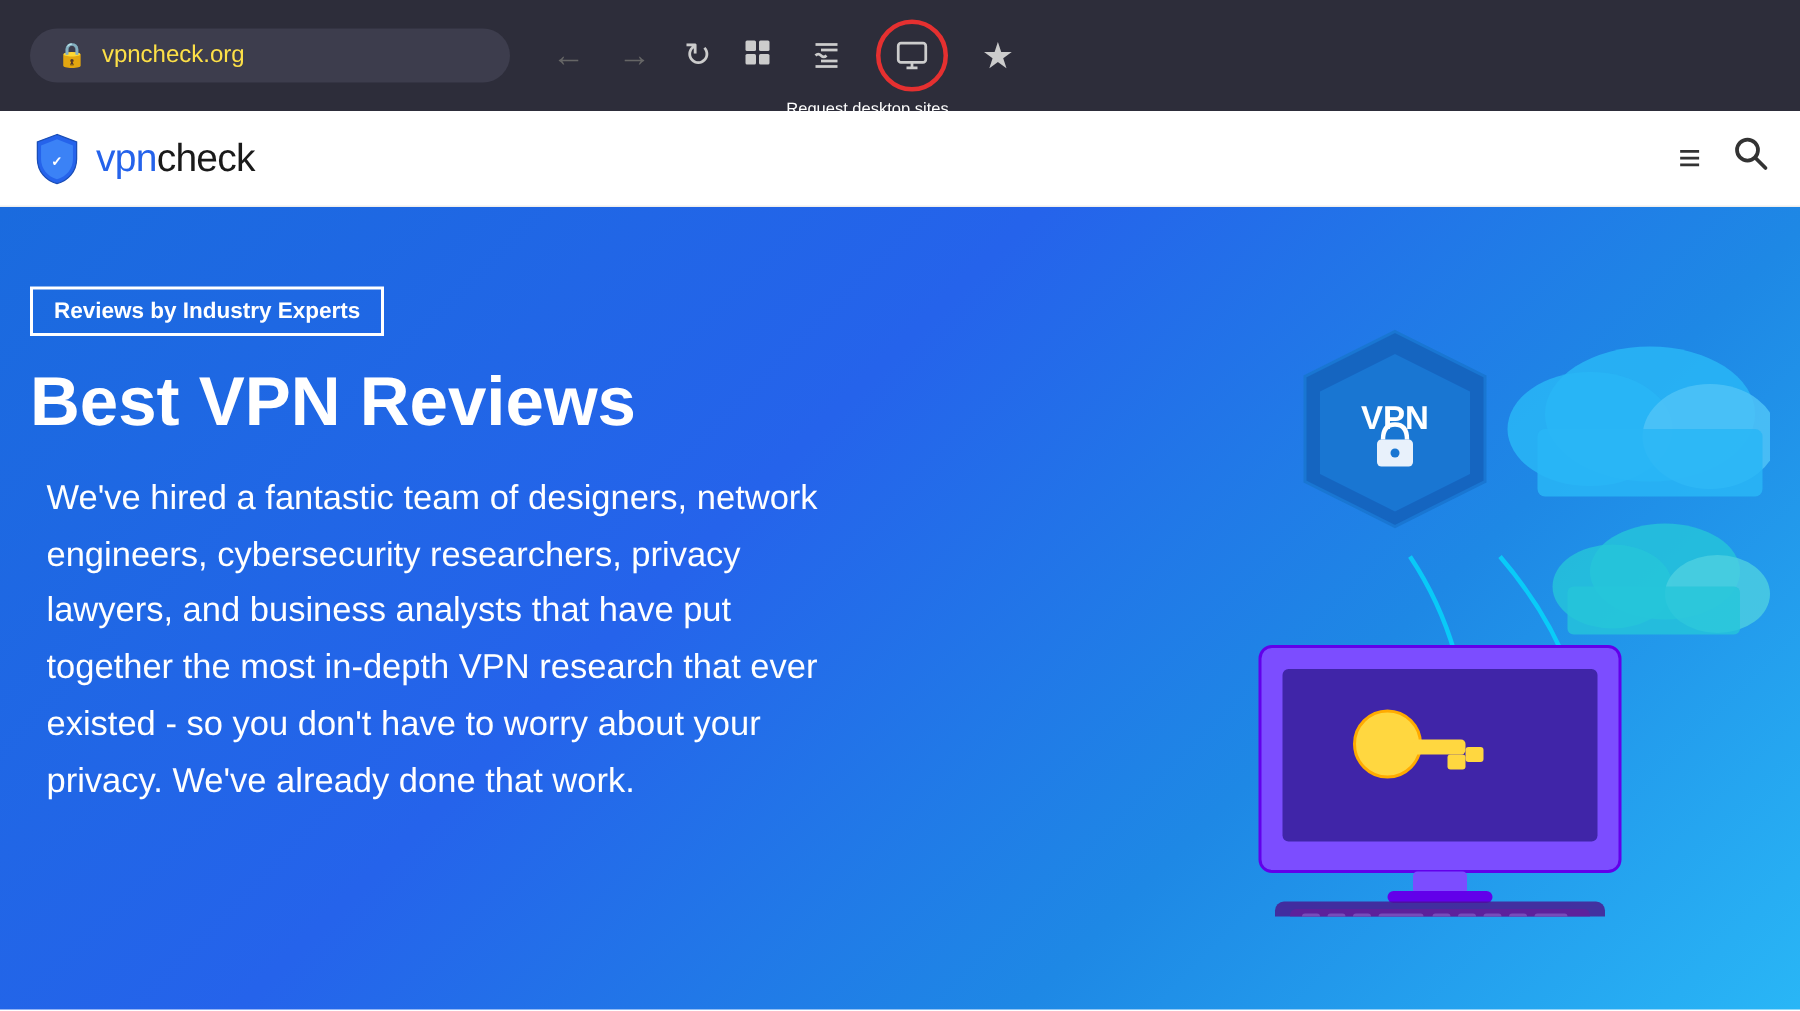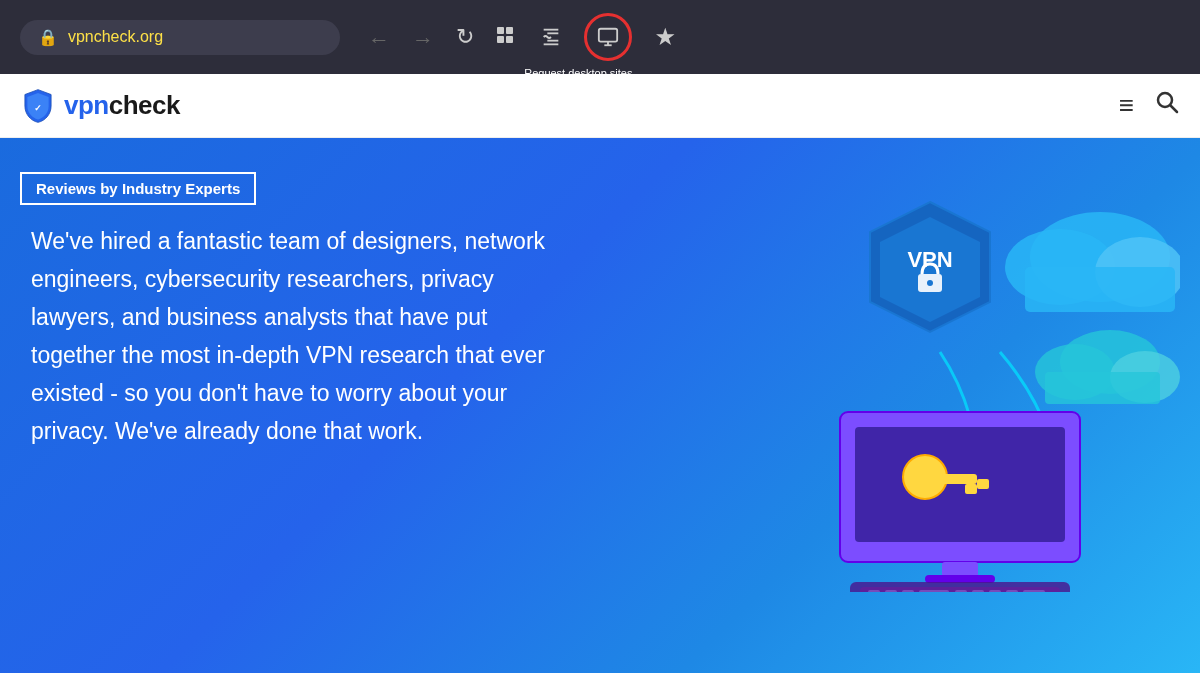--- a/index.html
+++ b/index.html
@@ -116,21 +116,21 @@
       gap: 8px;
     }
 
     .logo-shield {
       width: 36px;
       height: 36px;
     }
 
     .logo-text {
       font-size: 26px;
-      font-weight: 700;
+      font-weight: 400;
       color: #1a1a1a;
       letter-spacing: -0.5px;
     }
 
     .logo-vpn {
       color: #2563eb;
     }
 
     .header-icons {
       display: flex;
@@ -140,21 +140,21 @@
 
     .hamburger-icon, .search-icon-header {
       font-size: 26px;
       color: #333;
       cursor: pointer;
     }
 
     
     .hero {
       background: linear-gradient(135deg, #1a6bde 0%, #2563eb 40%, #1e88e5 70%, #29b6f6 100%);
-      padding: 34px 20px 40px;
+      padding: 53px 20px 40px;
       display: flex;
       align-items: flex-start;
       justify-content: space-between;
       min-height: 535px;
       position: relative;
       overflow: hidden;
     }
 
     .hero-left {
       flex: 1;
@@ -263,20 +263,21 @@
           <circle cx="11" cy="11" r="7" stroke="#333" stroke-width="2.5" fill="none"></circle>
           <line x1="16.5" y1="16.5" x2="23" y2="23" stroke="#333" stroke-width="2.5" stroke-linecap="round"></line>
         </svg>
       </span>
     </div>
   </div>
 
   <div class="hero">
     <div class="hero-left">
       <div class="badge">Reviews by Industry Experts</div>
+      <h1 class="hero-title">Best VPN Reviews</h1>
       <p class="hero-description">We've hired a fantastic team of designers, network engineers, cybersecurity researchers, privacy lawyers, and business analysts that have put together the most in-depth VPN research that ever existed - so you don't have to worry about your privacy. We've already done that work.</p>
     </div>
 
     <div class="hero-illustration">
       <svg width="400" height="420" viewBox="0 0 400 420" fill="none">
 
         <ellipse cx="320" cy="85" rx="70" ry="45" fill="#29b6f6" opacity="0.85"></ellipse>
         <ellipse cx="280" cy="95" rx="55" ry="38" fill="#29b6f6" opacity="0.85"></ellipse>
         <ellipse cx="360" cy="100" rx="45" ry="35" fill="#4fc3f7" opacity="0.85"></ellipse>
         <rect x="245" y="95" width="150" height="45" fill="#29b6f6" opacity="0.85" rx="5"></rect>

